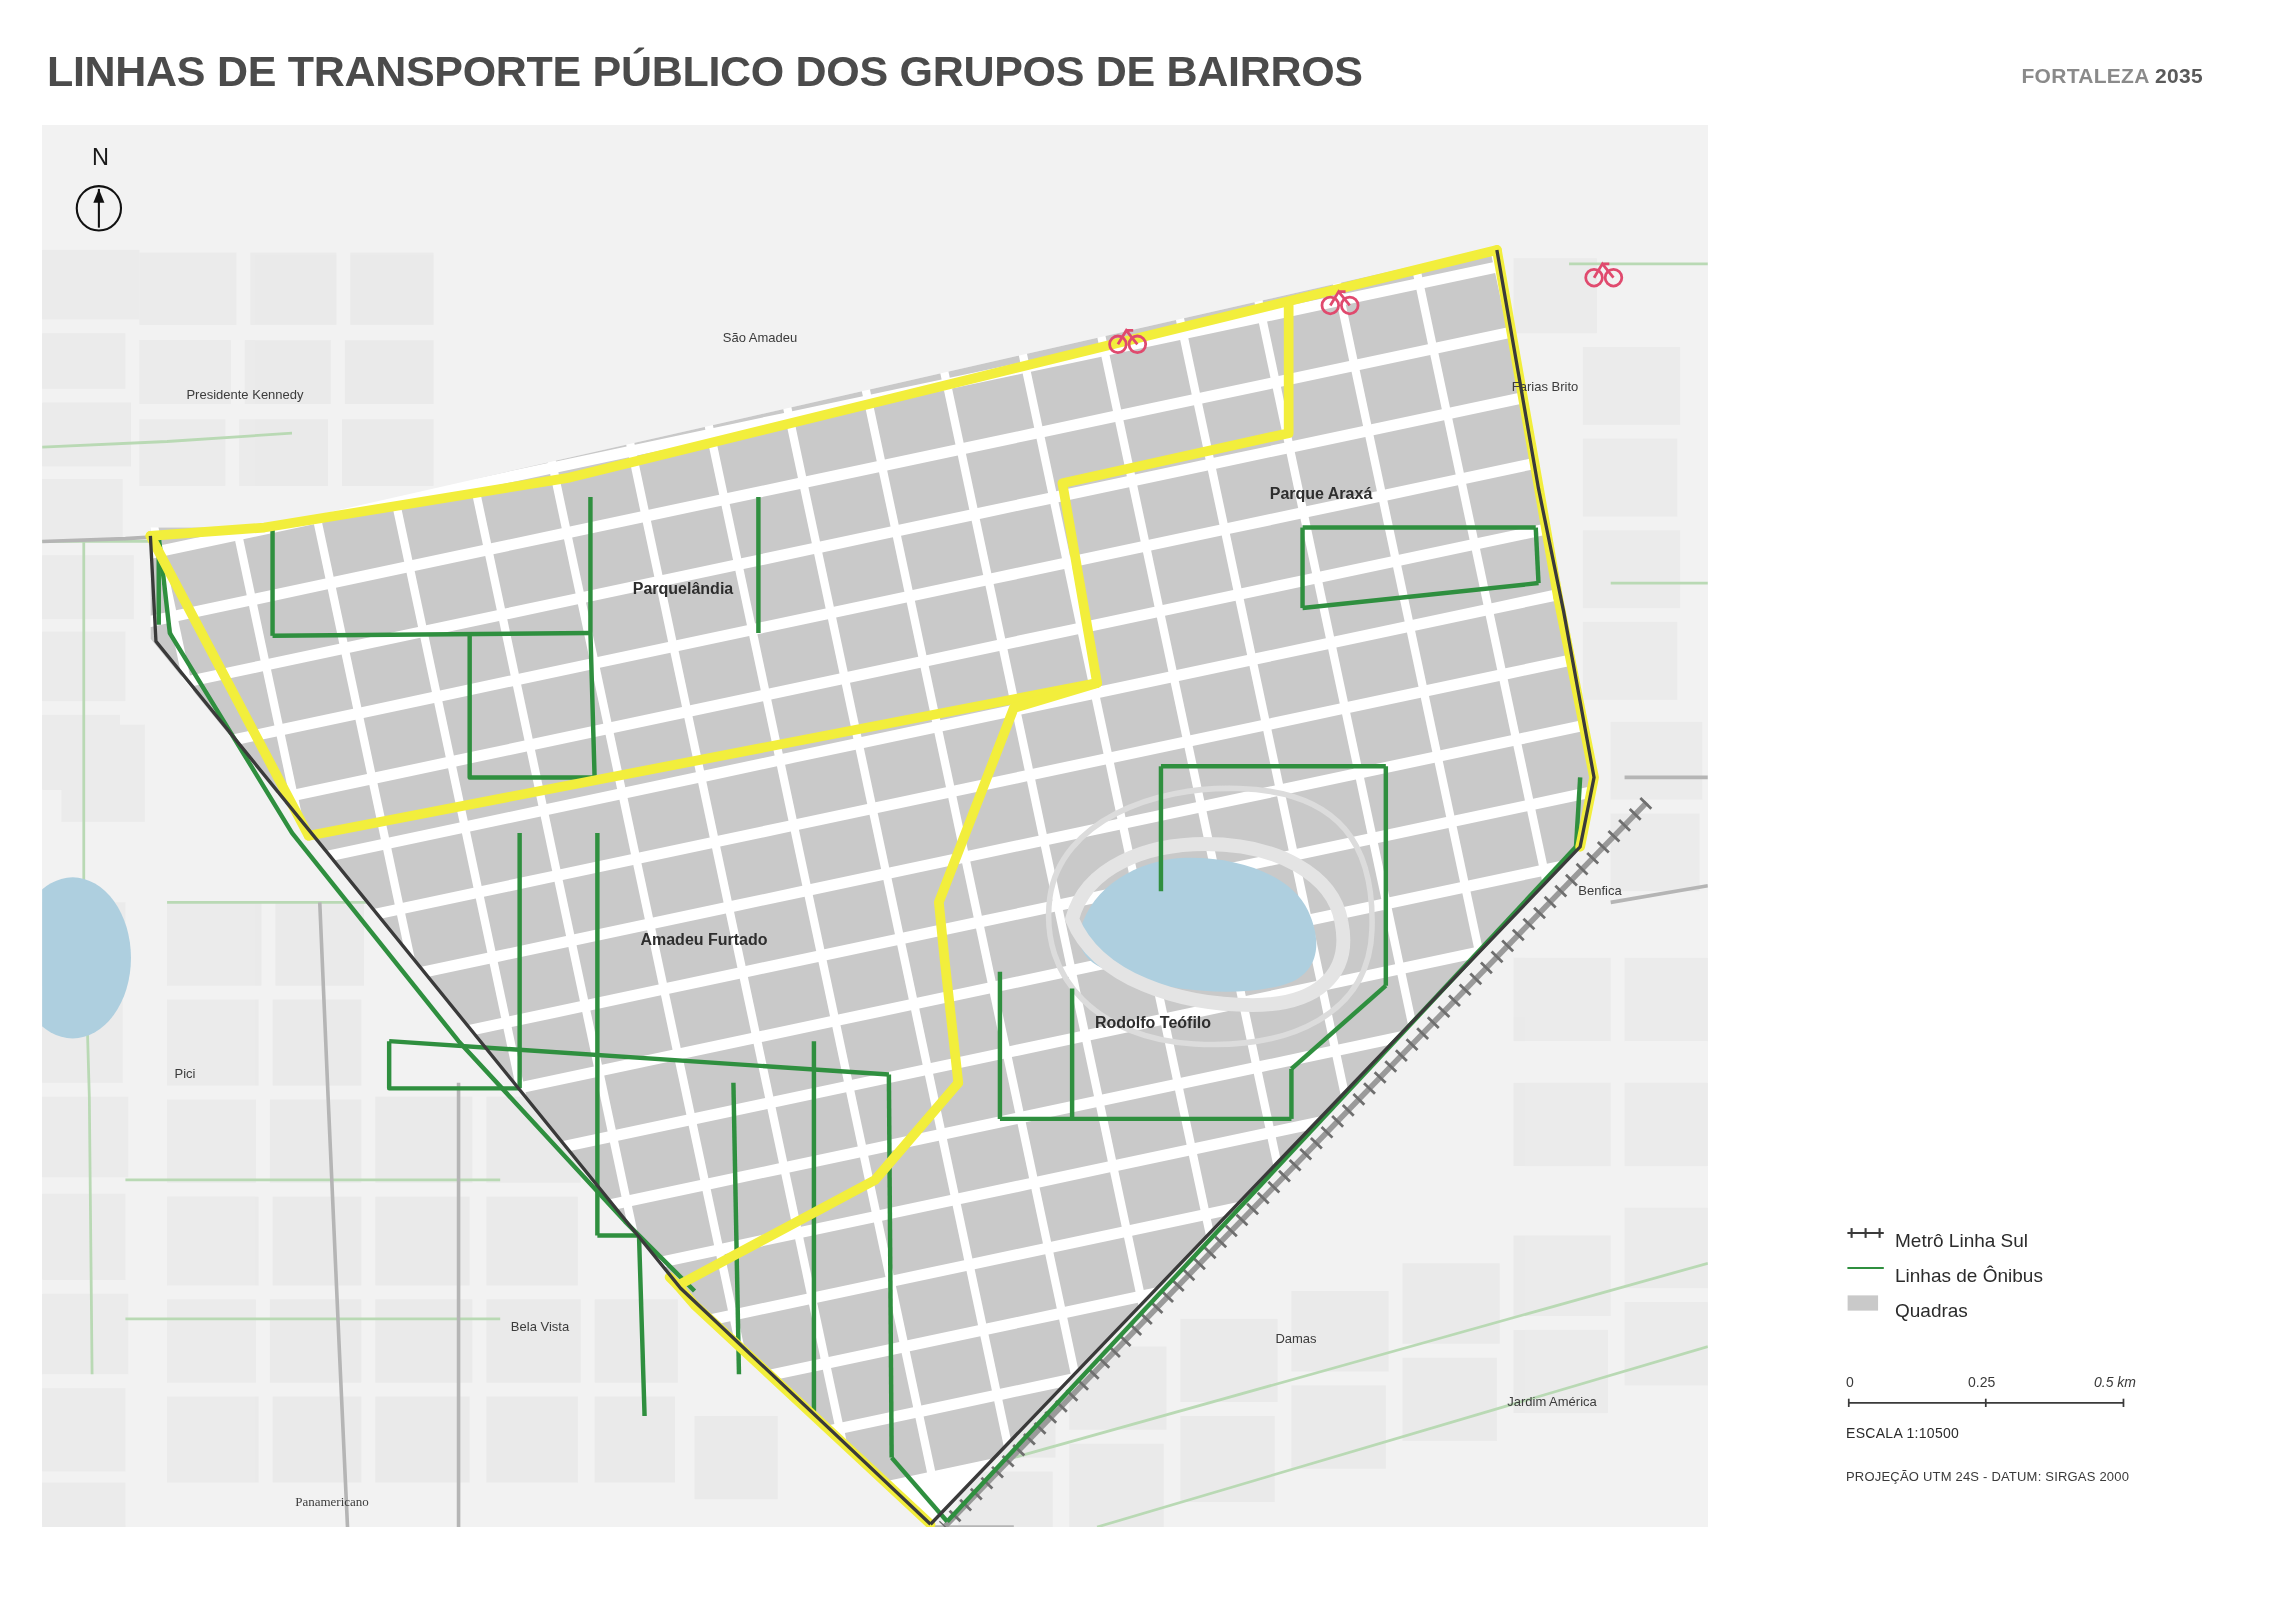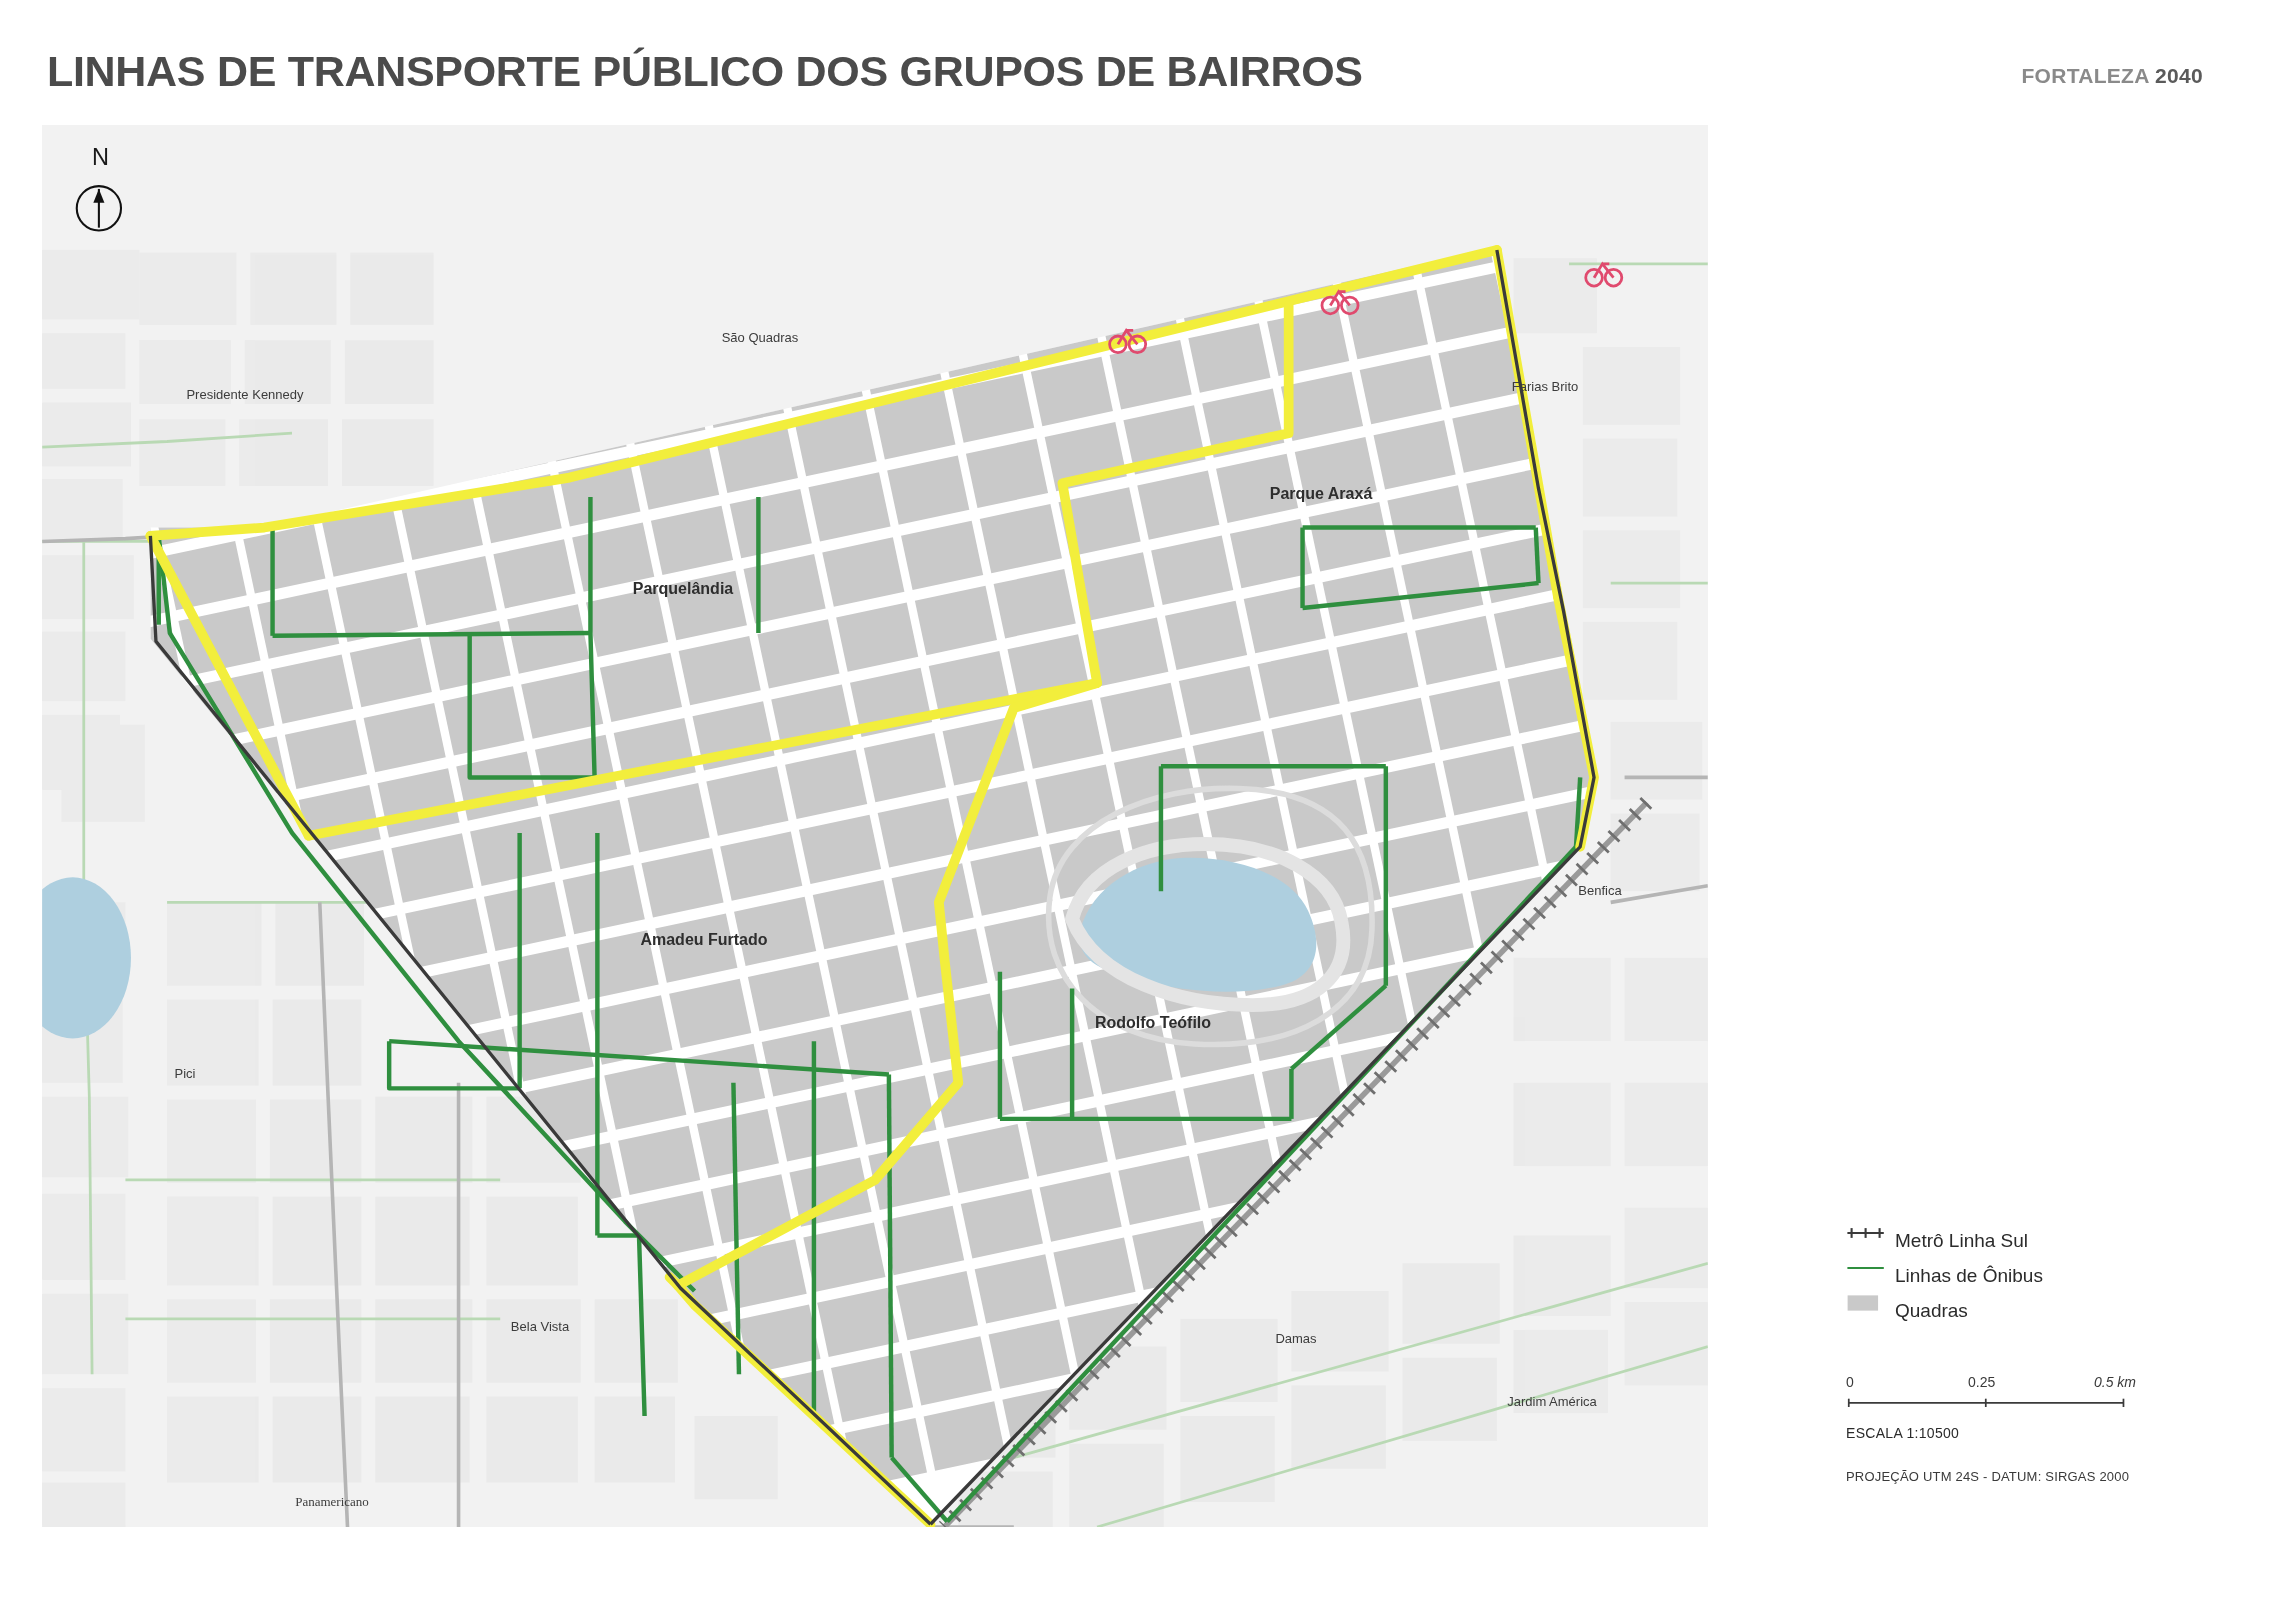--- a/index.html
+++ b/index.html
@@ -33,21 +33,21 @@
   #scale-caption{margin-top:18px;font-size:14px;color:#2b2b2b;letter-spacing:0.3px;white-space:nowrap;}
   #scale-proj{margin-top:28px;font-size:13px;color:#3a3a3a;letter-spacing:0.2px;white-space:nowrap;}
 </style>
 </head>
 <body>
 
 <div id="header">
   <div id="page-title">LINHAS DE TRANSPORTE PÚBLICO DOS GRUPOS DE BAIRROS</div>
   <div id="brand">
     <span>FORTALEZA</span>
-    <span class="year">2040</span>
+    <span class="year">2035</span>
   </div>
 </div>
 
 <div id="map-canvas">
   <svg id="map-svg" width="1666" height="1402" viewBox="0 0 1200 1010">
     <defs>
       <clipPath id="canvasClip">
           <rect x="0" y="0" width="1200" height="1010"></rect>
         </clipPath>
       <clipPath id="zoneClip">
@@ -636,21 +636,21 @@
           <circle cx="1118" cy="110" r="6"></circle>
             <circle cx="1132" cy="110" r="6"></circle>
           <path d="M1118,110 L1124,100 L1132,110 M1124,100 L1129,100"></path>
         </g>
       </g>
     </g>
   </svg>
 
   <div id="nb-labels">
       <div class="nb-label" style="left: 203px; top: 269px;">Presidente Kennedy</div>
-      <div class="nb-label" style="left: 718px; top: 212px;">São Quadras</div>
+      <div class="nb-label" style="left: 718px; top: 212px;">São Amadeu</div>
       <div class="nb-label" style="left: 1503px; top: 261px;">Farias Brito</div>
       <div class="nb-label major" style="left: 1279px; top: 369px;">Parque Araxá</div>
       <div class="nb-label major" style="left: 641px; top: 464px;">Parquelândia</div>
       <div class="nb-label major" style="left: 662px; top: 815px;">Amadeu Furtado</div>
       <div class="nb-label major" style="left: 1111px; top: 898px;">Rodolfo Teófilo</div>
       <div class="nb-label" style="left: 1558px; top: 765px;">Benfica</div>
       <div class="nb-label" style="left: 143px; top: 948px;">Pici</div>
       <div class="nb-label" style="left: 498px; top: 1201px;">Bela Vista</div>
       <div class="nb-label" style="left: 1254px; top: 1213px;">Damas</div>
       <div class="nb-label" style="left: 1510px; top: 1276px;">Jardim América</div>

